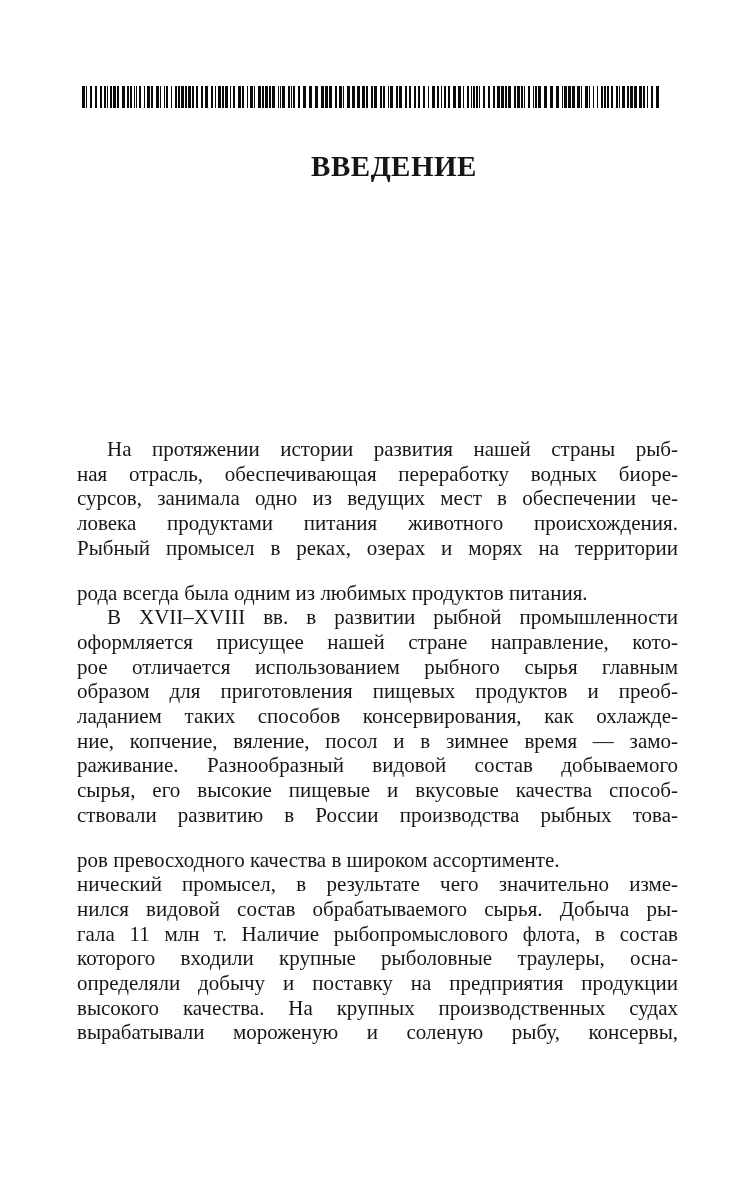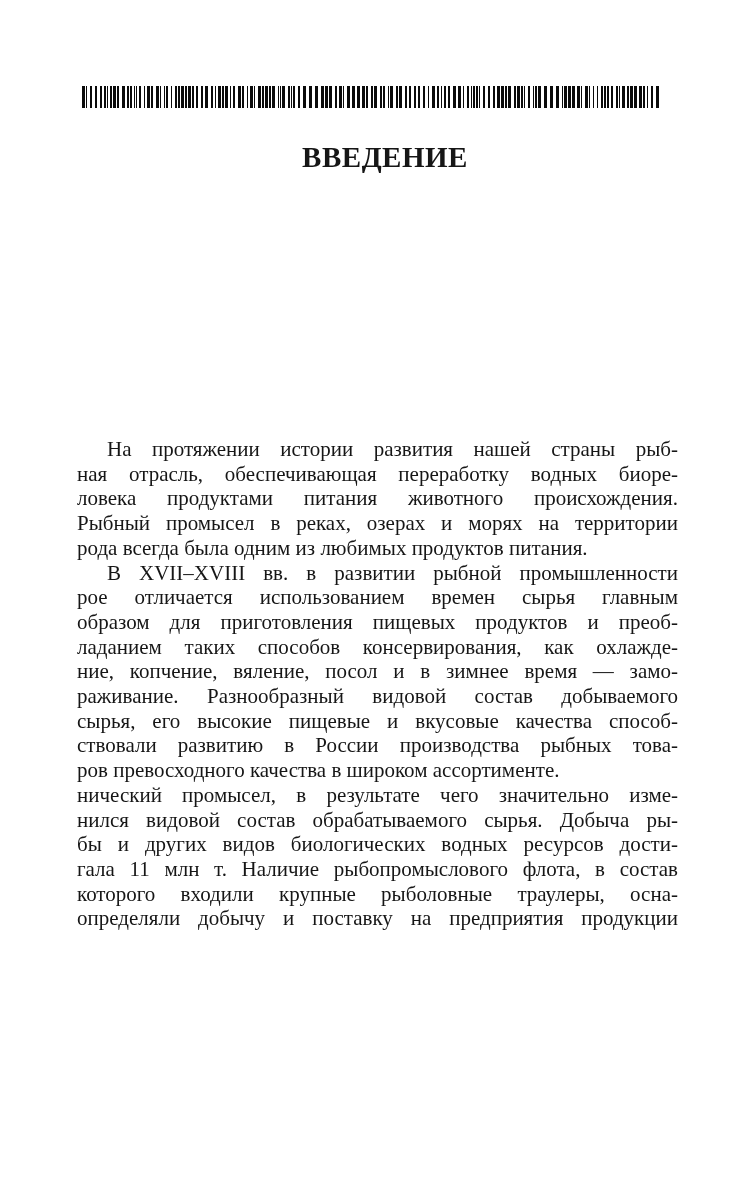--- a/index.html
+++ b/index.html
@@ -22,21 +22,21 @@
     top: 86px;
     width: 580px;
     height: 22px;
   }
   .ornament svg { display: block; }
   .chapter-title {
     position: absolute;
     left: 78px;
     top: 134px;
     width: 600px;
-    margin: 7px;
+    margin: 16px;
     font-size: 29px;
     font-weight: bold;
     line-height: 1.15;
     text-align: center;
     letter-spacing: 0.5px;
     color: var(--ink, #161616);
   }
   .body-text {
     position: absolute;
     left: 77px;
@@ -46,21 +46,21 @@
     line-height: 24.7px;
   }
   .paragraph { margin: 0; }
   .text-line {
     text-align: justify;
     text-align-last: justify;
     -moz-text-align-last: justify;
     white-space: normal;
   }
   .text-line.first-line { text-indent: 30px; }
-  .text-line.para-last { text-align-last: left; -moz-text-align-last: left; }
+  .text-line.para-last { text-align-last: left; margin-top: 20px; -moz-text-align-last: left; }
 </style>
 </head>
 <body>
 
 <div class="page" style="--bg: #ffffff; --ink: #161616;">
 
   <div class="ornament">
     <svg id="barcode-svg" width="580" height="22" viewBox="0 0 580 22" xmlns="http://www.w3.org/2000/svg">
         <rect x="0" y="0" width="3" height="22" fill="#0a0a0a"></rect>
         <rect x="4" y="0" width="1" height="22" fill="#0a0a0a"></rect>
@@ -205,38 +205,41 @@
         <rect x="574" y="0" width="3" height="22" fill="#0a0a0a"></rect>
       </svg>
   </div>
 
   <h1 class="chapter-title">ВВЕДЕНИЕ</h1>
 
   <section class="body-text" id="paragraphs">
       <div class="paragraph">
         <div class="text-line first-line">На протяжении истории развития нашей страны рыб-</div>
         <div class="text-line">ная отрасль, обеспечивающая переработку водных биоре-</div>
+        <div class="text-line">сурсов, занимала одно из ведущих мест в обеспечении че-</div>
         <div class="text-line">ловека продуктами питания животного происхождения.</div>
         <div class="text-line">Рыбный промысел в реках, озерах и морях на территории</div>
         <div class="text-line para-last">рода всегда была одним из любимых продуктов питания.</div>
       </div>
       <div class="paragraph">
         <div class="text-line first-line">В XVII–XVIII вв. в развитии рыбной промышленности</div>
-        <div class="text-line">рое отличается использованием времен сырья главным</div>
+        <div class="text-line">оформляется присущее нашей стране направление, кото-</div>
+        <div class="text-line">рое отличается использованием рыбного сырья главным</div>
         <div class="text-line">образом для приготовления пищевых продуктов и преоб-</div>
         <div class="text-line">ладанием таких способов консервирования, как охлажде-</div>
         <div class="text-line">ние, копчение, вяление, посол и в зимнее время — замо-</div>
         <div class="text-line">раживание. Разнообразный видовой состав добываемого</div>
         <div class="text-line">сырья, его высокие пищевые и вкусовые качества способ-</div>
         <div class="text-line">ствовали развитию в России производства рыбных това-</div>
         <div class="text-line para-last">ров превосходного качества в широком ассортименте.</div>
       </div>
       <div class="paragraph">
         <div class="text-line">нический промысел, в результате чего значительно изме-</div>
         <div class="text-line">нился видовой состав обрабатываемого сырья. Добыча ры-</div>
-        <div class="text-line">бы и других видов биологических водных ресурсов дости-</div>
         <div class="text-line">гала 11 млн т. Наличие рыбопромыслового флота, в состав</div>
         <div class="text-line">которого входили крупные рыболовные траулеры, осна-</div>
         <div class="text-line">определяли добычу и поставку на предприятия продукции</div>
+        <div class="text-line">высокого качества. На крупных производственных судах</div>
+        <div class="text-line">вырабатывали мороженую и соленую рыбу, консервы,</div>
       </div>
     </section>
 
 </div>
 
 </body></html>

